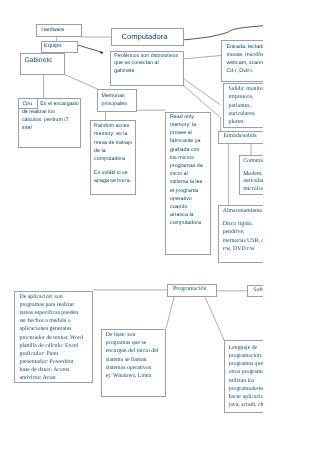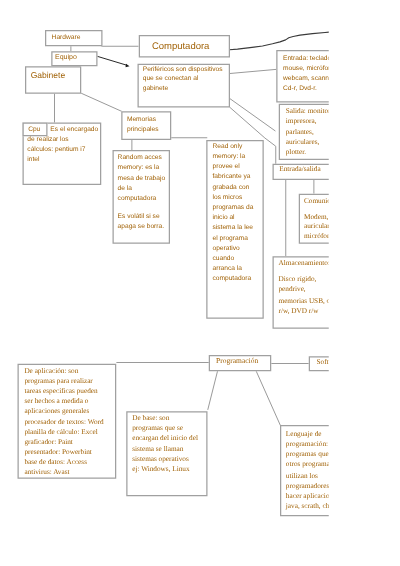--- a/index.html
+++ b/index.html
@@ -1,18 +1,18 @@
 <!DOCTYPE html>
 <html><head>
 <meta charset="utf-8">
 <title>Computadora</title>
 <style>
   html,body{margin:0;padding:0;background:#ffffff;}
   #canvas{position:relative;width:263px;height:453px;background:#ffffff;overflow:hidden;
-    font-family:"Liberation Sans",sans-serif;color:#a16207;-webkit-font-smoothing:antialiased;text-rendering:geometricPrecision;}
+    font-family:"Liberation Sans",sans-serif;color:#0c4a6e;-webkit-font-smoothing:antialiased;text-rendering:geometricPrecision;}
   .box{position:absolute;box-sizing:border-box;border:0.8px solid #a0a0a0;background:#fff;}
   svg.links{position:absolute;left:0;top:0;width:320px;height:453px;overflow:visible;}
   .ttl{position:absolute;white-space:nowrap;}
   .lines{position:absolute;}
   .lines > div{white-space:nowrap;}
   .lines > div.blank{height:var(--bh,5.7px);line-height:var(--bh,5.7px);font-size:1px;}
   .sm{font-size:5.3px;}
   .sr{font-family:"Liberation Serif",serif;font-size:5.8px;}
 </style>
 </head>

